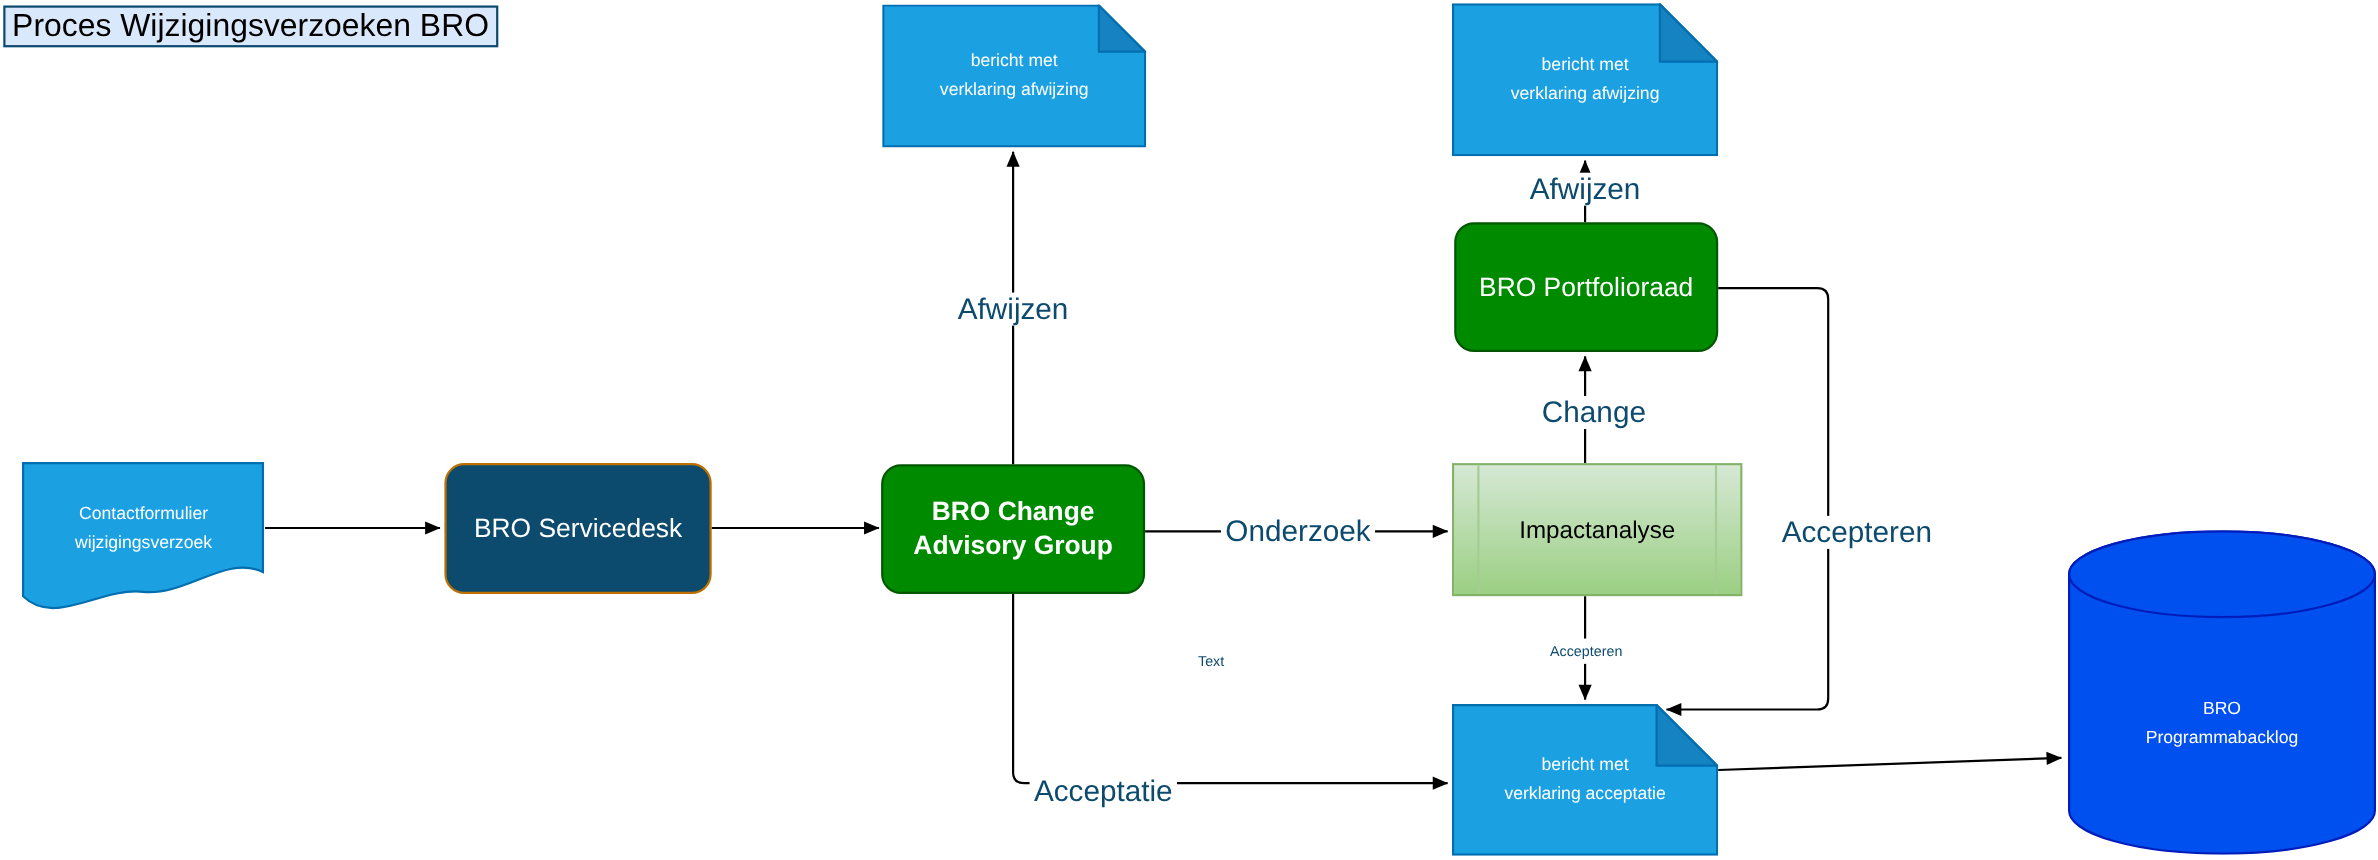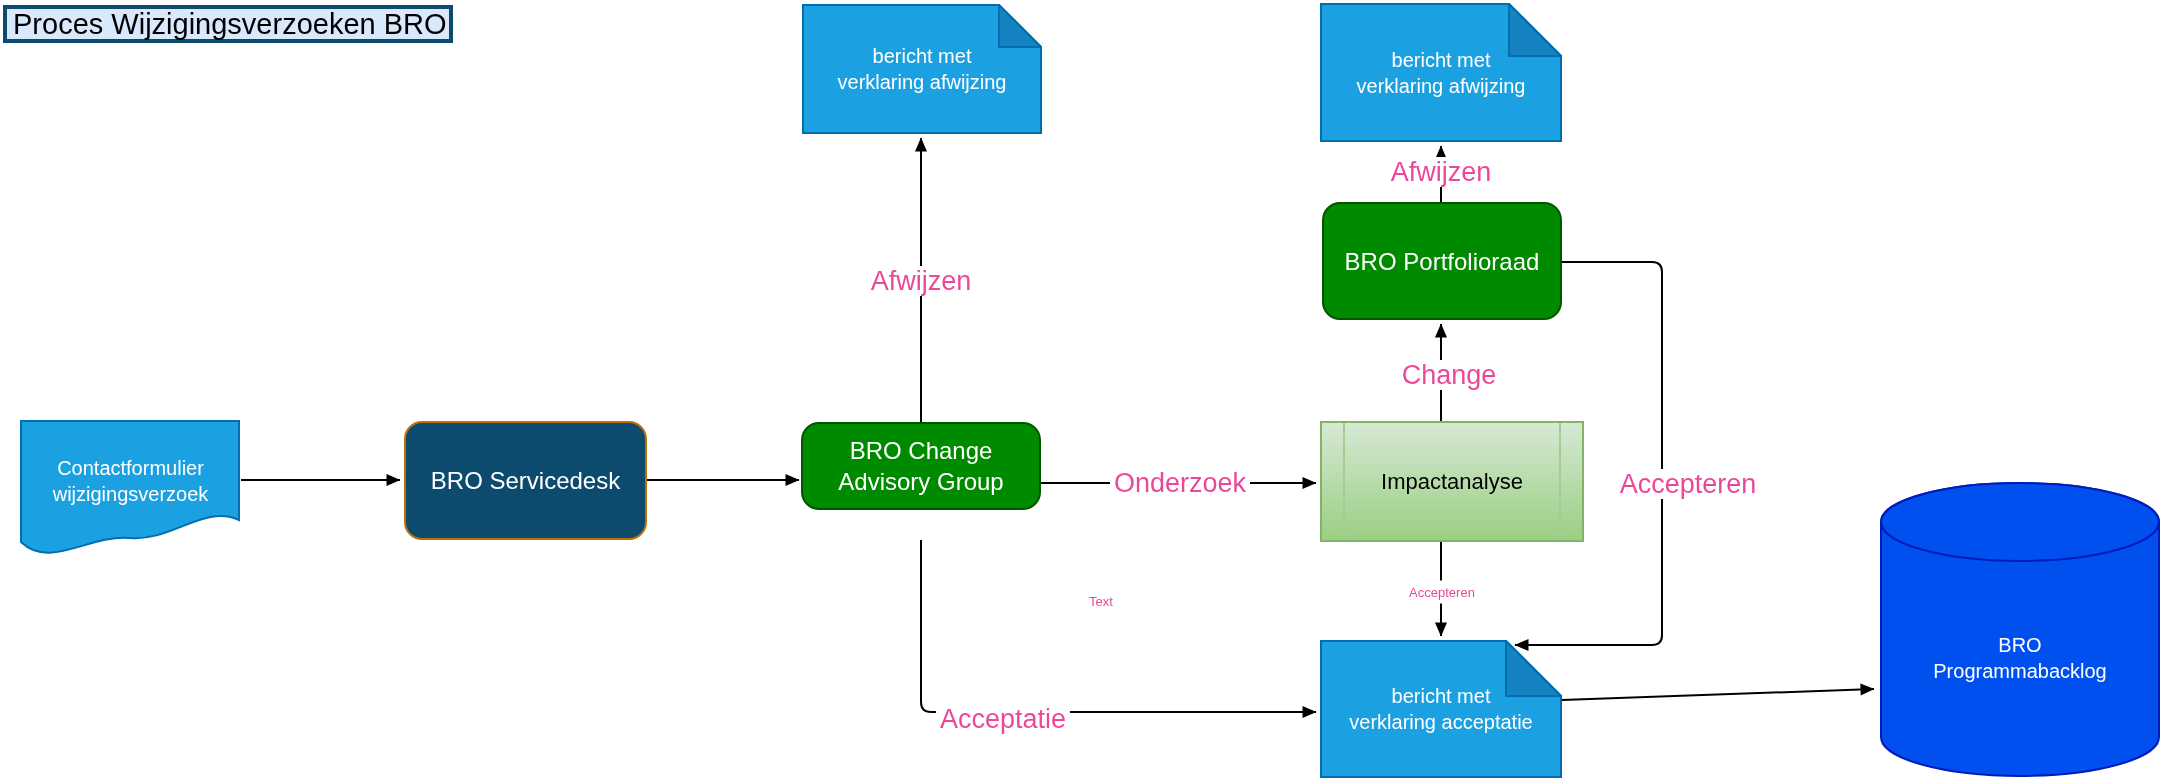--- a/index.html
+++ b/index.html
@@ -17,33 +17,33 @@
   .orange{background:#0c4a6e;border:2px solid #bd7000;}
   .green{background:#008a00;border:2px solid #005700;}
   .impact{
     background:linear-gradient(180deg,#d5e8d4 0%,#9bcf83 100%);
     border:2px solid #82b366;color:#000;font-size:22px;border-radius:0;
     display:flex;align-items:center;justify-content:center;text-align:center;
   }
   .pbar{position:absolute;top:0;bottom:0;width:0;border-left:2px solid #a6cc95;}
   .title{
     position:absolute;left:3px;top:5px;width:450px;height:38px;z-index:1;
-    background:#dae8fc;border:4px solid #0c4a6e;box-sizing:border-box;
+    background:#dae8fc;border:2px solid #0c4a6e;box-sizing:border-box;
     display:flex;align-items:center;padding-left:6px;font-size:29px;color:#000;
   }
   .note-text,.doc-text,.cyl-text{
     position:absolute;left:0;right:0;top:0;bottom:0;z-index:1;
     display:flex;flex-direction:column;align-items:center;justify-content:center;
-    color:#fff;font-size:20px;line-height:26px;text-align:center;
+    color:#fff;font-size:16px;line-height:26px;text-align:center;
   }
   .doc-text{bottom:16px;}
   .cyl-text{padding-top:56px;}
   .elabel{
     position:absolute;z-index:2;transform:translate(-50%,-50%);
-    background:#fff;color:#ec4899;font-size:27px;line-height:30px;
+    background:#fff;color:#0c4a6e;font-size:27px;line-height:30px;
     padding:0 4px;white-space:nowrap;
   }
   .elabel.small{font-size:13px;line-height:23px;}
 </style>
 </head>
 <body>
 
 <div class="canvas">
 
   <svg id="wires" width="2162" height="782" viewBox="0 0 2162 782">
@@ -77,21 +77,21 @@
     <div class="doc-text">
       <div>Contactformulier</div>
       <div>wijzigingsverzoek</div>
     </div>
   </div>
 
   <div class="node box orange" style="left:404px;top:421px;width:243px;height:119px;">
     <div>BRO Servicedesk</div>
   </div>
 
-  <div class="node box green" style="left:801px;top:422px;width:240px;height:88px;">
+  <div class="node box green" style="left:801px;top:422px;width:240px;height:118px;font-weight:bold;">
     <div>BRO Change</div>
     <div>Advisory Group</div>
   </div>
 
   <div class="node" style="left:802px;top:4px;width:240px;height:130px;">
     <svg class="shape" viewBox="0 0 240 130" preserveAspectRatio="none">
       <path d="M1,1 H197 L239,43 V129 H1 Z" fill="#1ba1e2" stroke="#006eaf" stroke-width="2"></path>
       <path d="M197,1 L239,43 H197 Z" fill="#1583c2" stroke="#006eaf" stroke-width="2"></path>
     </svg>
     <div class="note-text">

